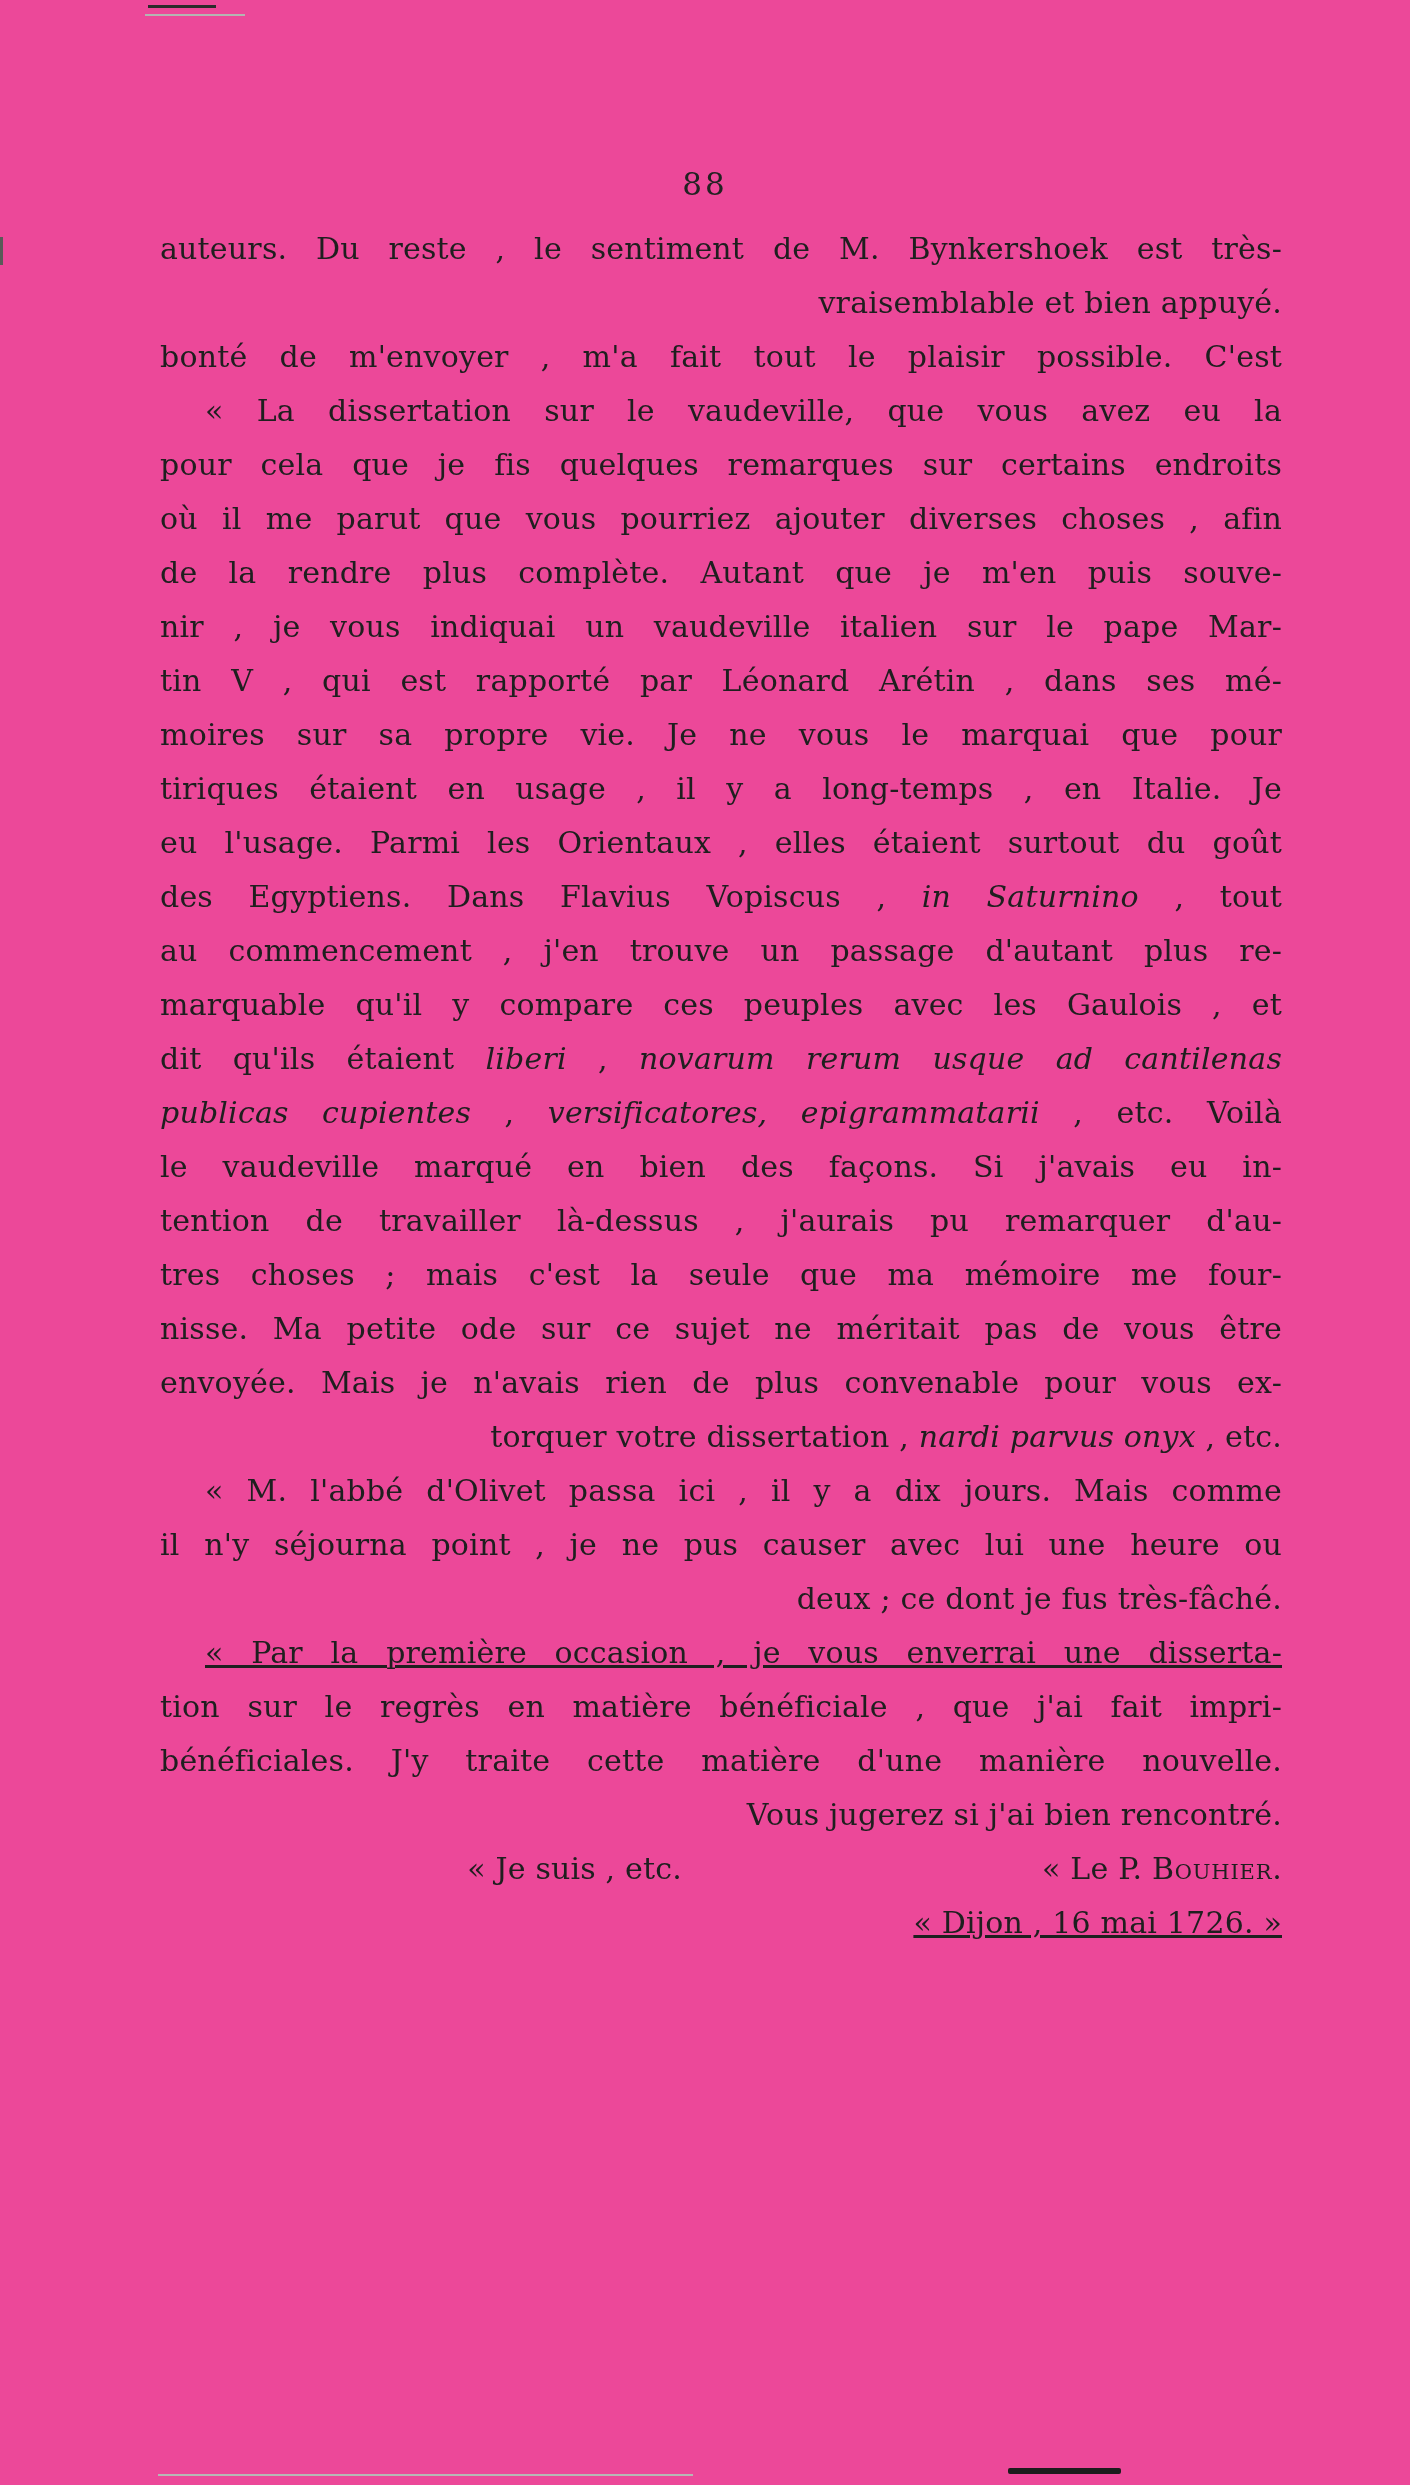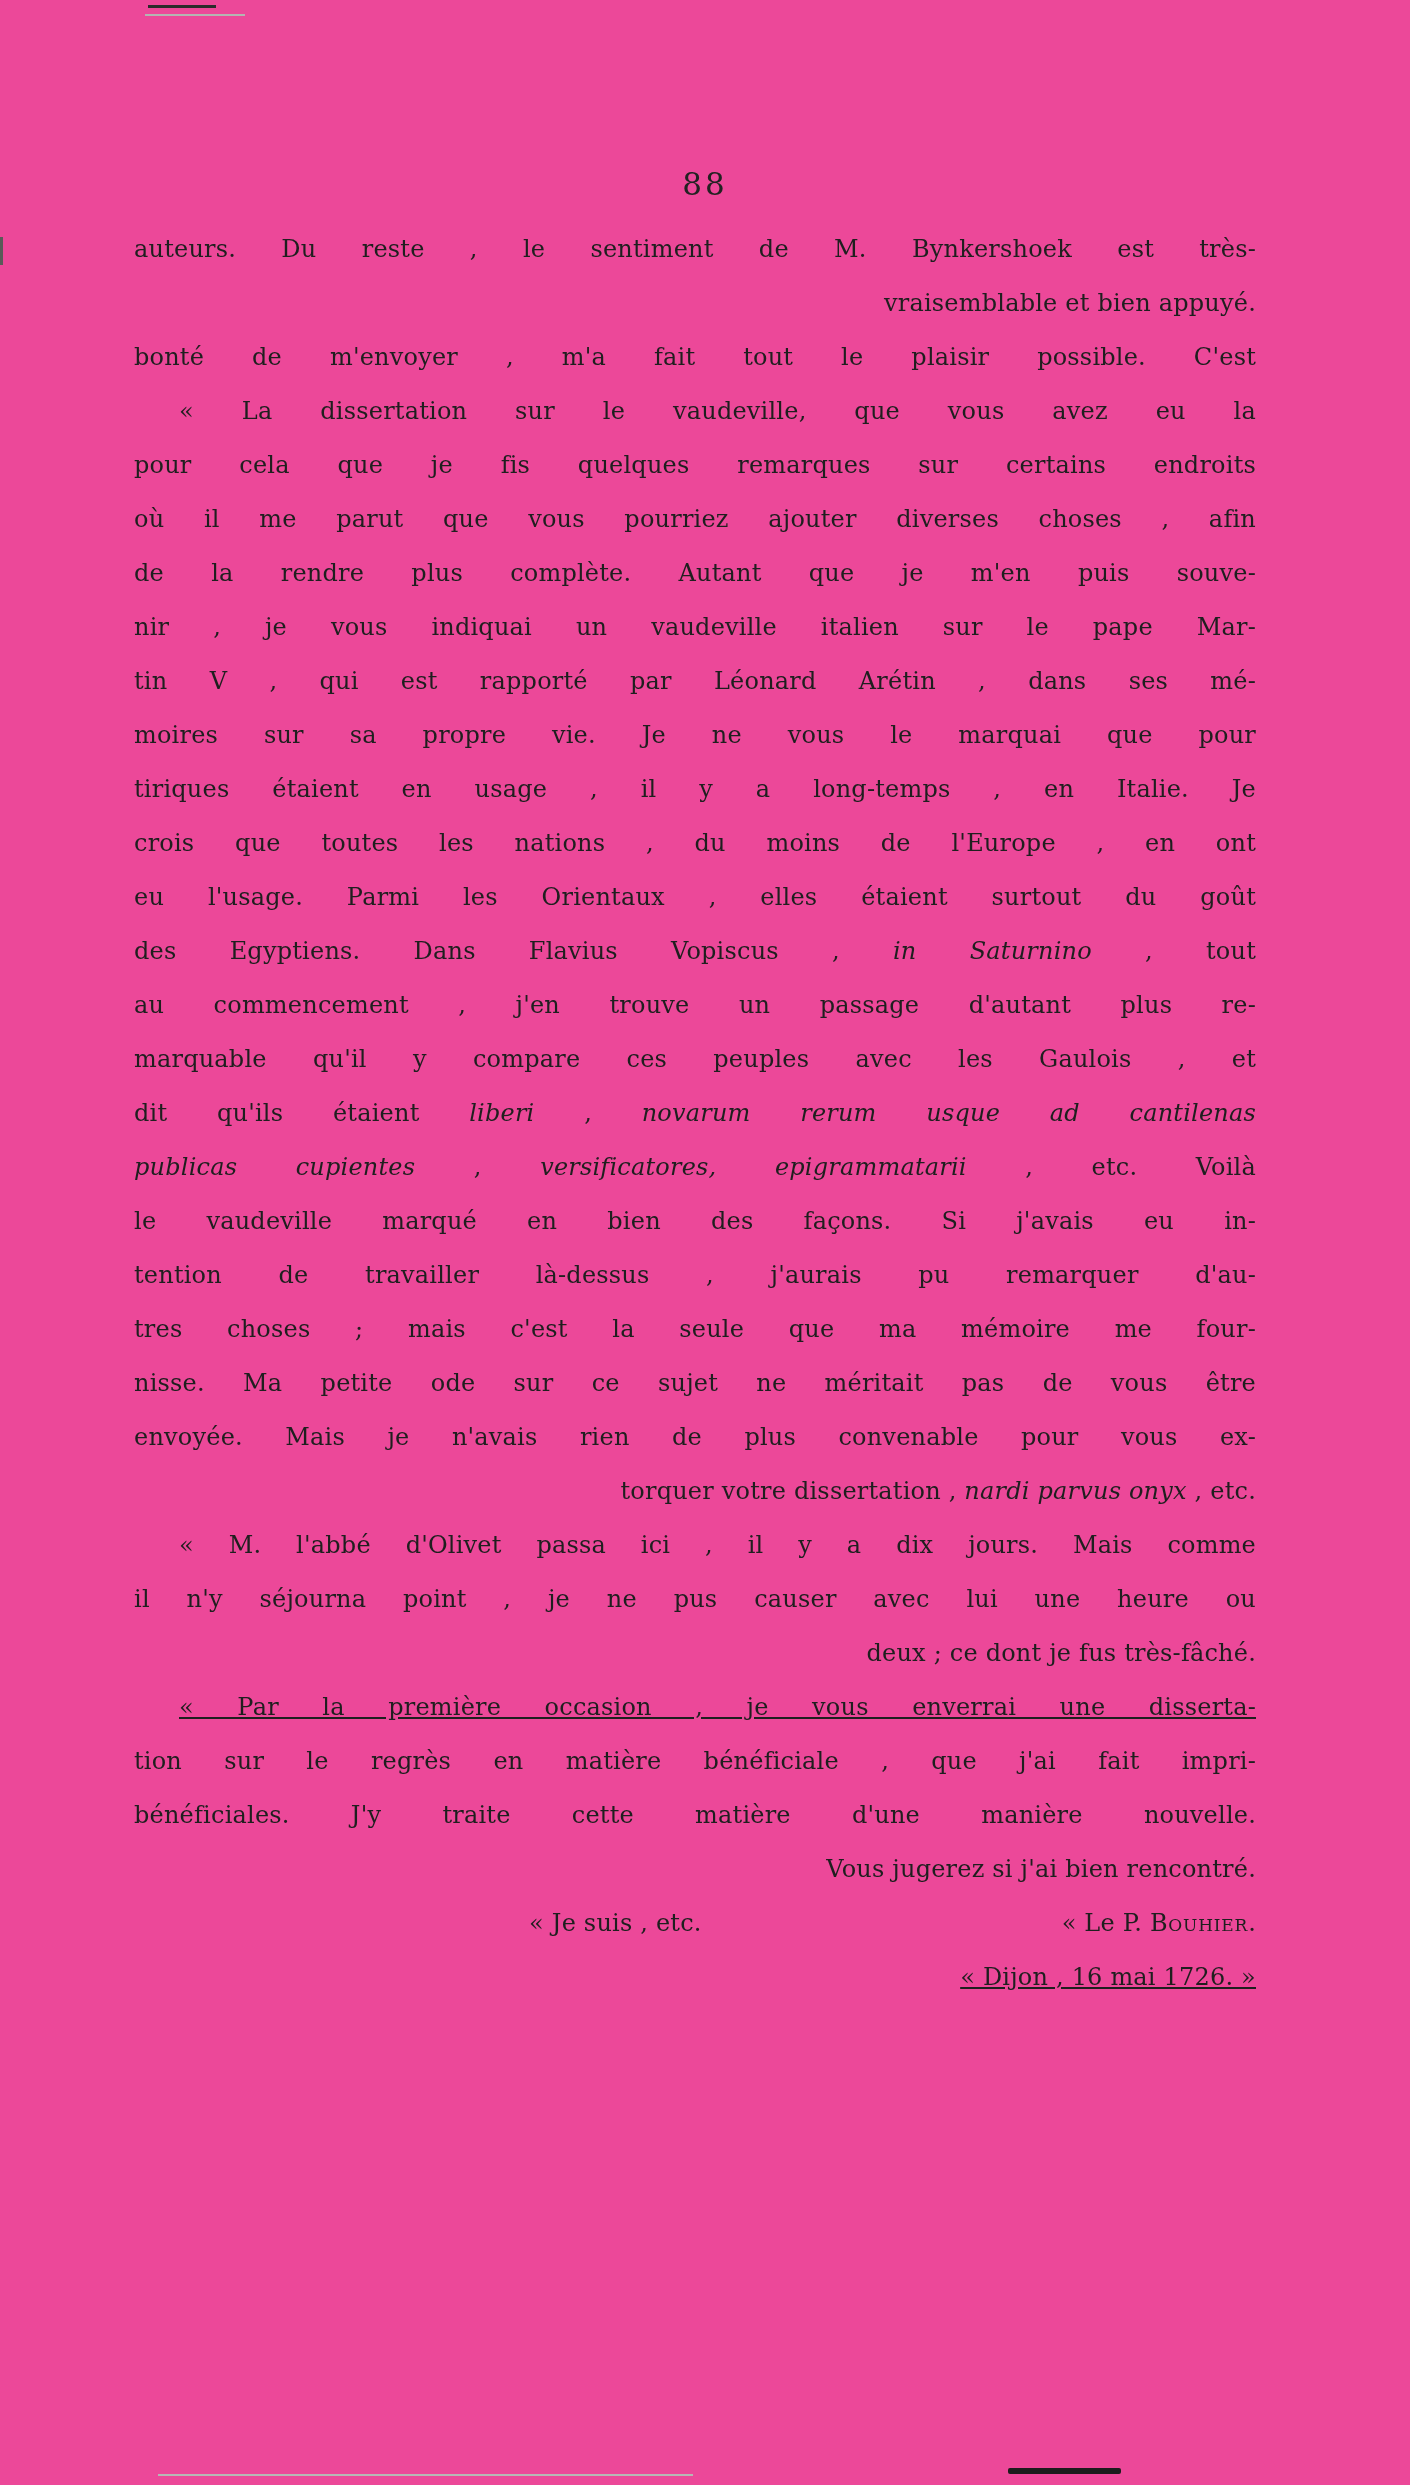--- a/index.html
+++ b/index.html
@@ -22,24 +22,24 @@
     top: 166px;
     left: 0;
     width: 100%;
     text-align: center;
     font-size: 31px;
     letter-spacing: 3px;
     color: #222;
   }
   .text-block {
     position: absolute;
-    left: 134px;
+    left: 160px;
     top: 222px;
     width: 1122px;
-    font-size: 24px;
+    font-size: 30px;
     line-height: 54px;
     letter-spacing: 0.2px;
   }
   .line {
     text-align: right;
     min-height: 54px;
   }
   .line.just {
     text-align: justify;
     text-align-last: justify;
@@ -72,21 +72,20 @@
       <div class="line"><span>vraisemblable et bien appuyé.</span></div>
       <div class="line just"><span>bonté de m'envoyer , m'a fait tout le plaisir possible. C'est</span></div>
       <div class="line just" style="text-indent: 45px;"><span>« La dissertation sur le vaudeville, que vous avez eu la</span></div>
       <div class="line just"><span>pour cela que je fis quelques remarques sur certains endroits</span></div>
       <div class="line just"><span>où il me parut que vous pourriez ajouter diverses choses , afin</span></div>
       <div class="line just"><span>de la rendre plus complète. Autant que je m'en puis souve-</span></div>
       <div class="line just"><span>nir , je vous indiquai un vaudeville italien sur le pape Mar-</span></div>
       <div class="line just"><span>tin V , qui est rapporté par Léonard Arétin , dans ses mé-</span></div>
       <div class="line just"><span>moires sur sa propre vie. Je ne vous le marquai que pour</span></div>
       <div class="line just"><span>tiriques étaient en usage , il y a long-temps , en Italie. Je</span></div>
-      <div class="line just"><span>crois que toutes les nations , du moins de l'Europe , en ont</span></div>
       <div class="line just"><span>eu l'usage. Parmi les Orientaux , elles étaient surtout du goût</span></div>
       <div class="line just"><span>des Egyptiens. Dans Flavius Vopiscus , </span><span class="it">in Saturnino</span><span> , tout</span></div>
       <div class="line just"><span>au commencement , j'en trouve un passage d'autant plus re-</span></div>
       <div class="line just"><span>marquable qu'il y compare ces peuples avec les Gaulois , et</span></div>
       <div class="line just"><span>dit qu'ils étaient </span><span class="it">liberi</span><span> , </span><span class="it">novarum rerum usque ad cantilenas</span></div>
       <div class="line just"><span class="it">publicas cupientes</span><span> , </span><span class="it">versificatores, epigrammatarii</span><span> , etc. Voilà</span></div>
       <div class="line just"><span>le vaudeville marqué en bien des façons. Si j'avais eu in-</span></div>
       <div class="line just"><span>tention de travailler là-dessus , j'aurais pu remarquer d'au-</span></div>
       <div class="line just"><span>tres choses ; mais c'est la seule que ma mémoire me four-</span></div>
       <div class="line just"><span>nisse. Ma petite ode sur ce sujet ne méritait pas de vous être</span></div>

